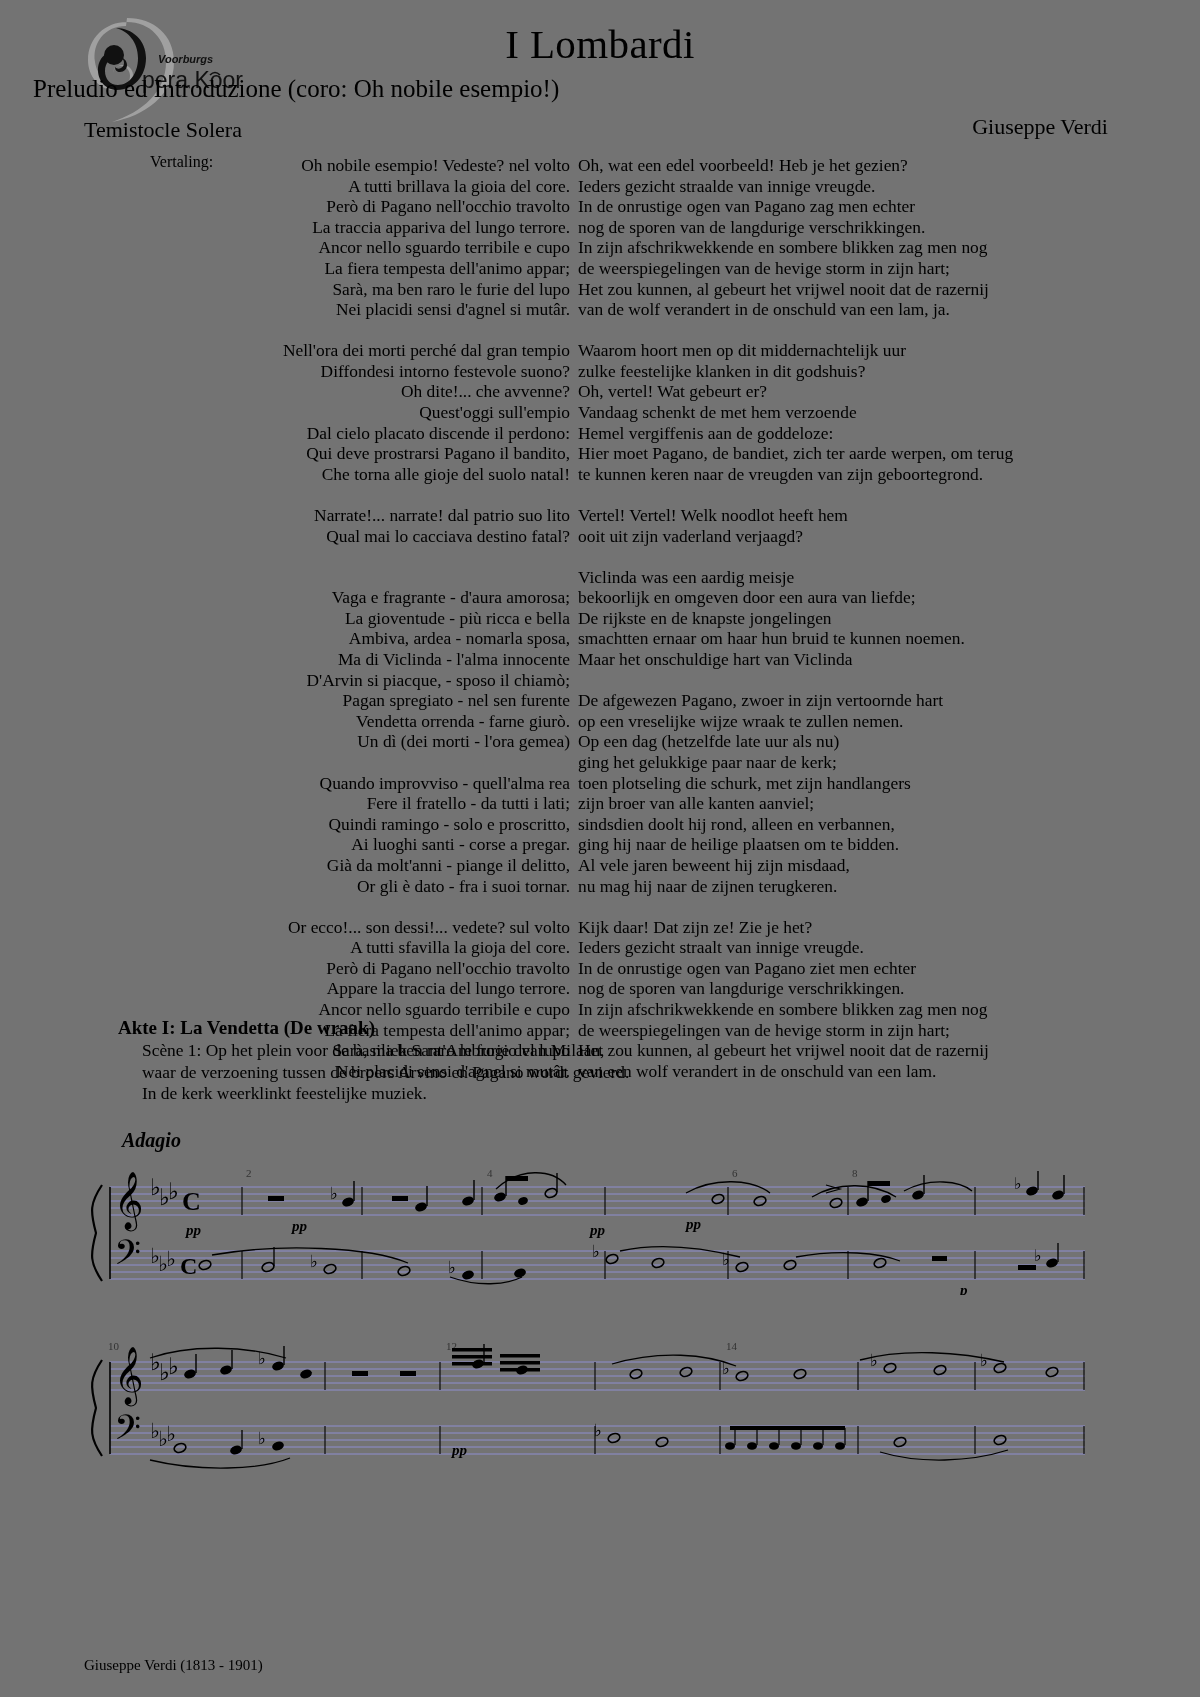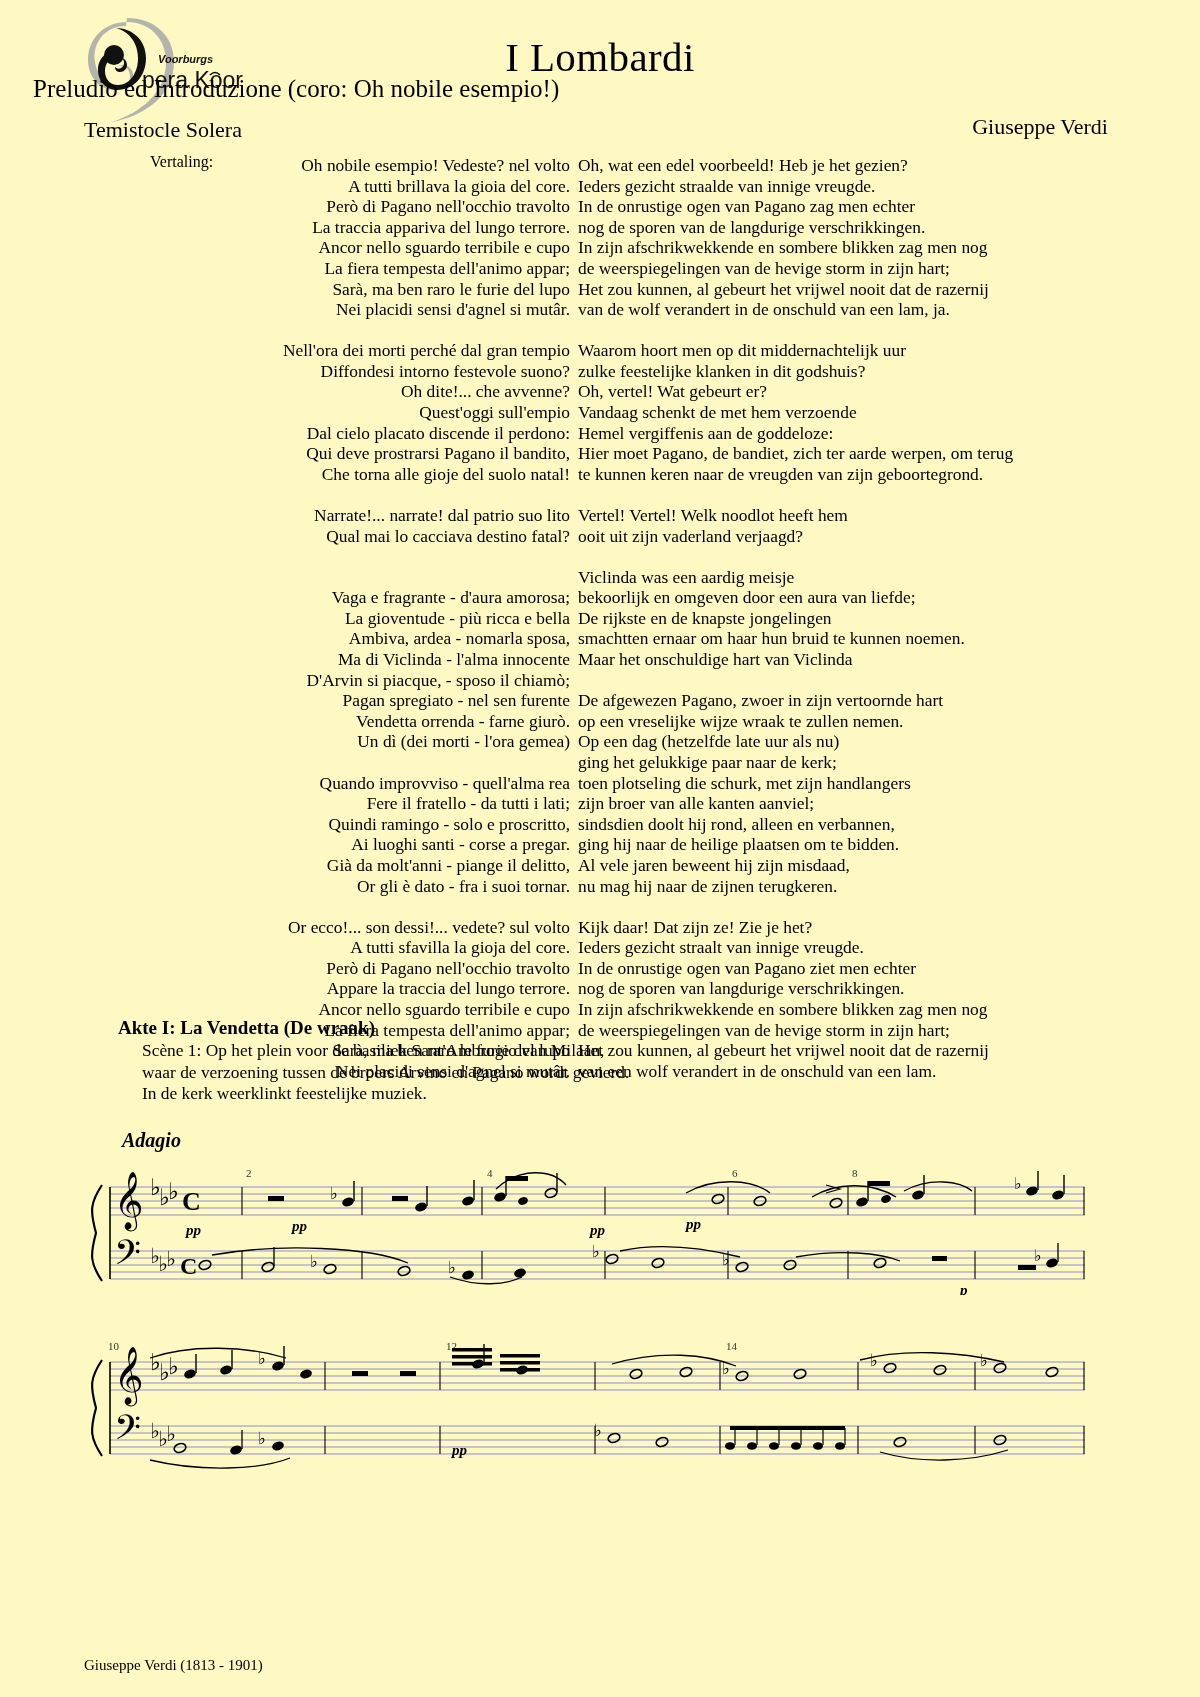--- a/index.html
+++ b/index.html
@@ -10,21 +10,21 @@
   }
   body {
     font-family: "Liberation Serif", "DejaVu Serif", serif;
     color: #000000;
   }
   .page {
     position: relative;
     width: 1200px;
     height: 1697px;
     overflow: hidden;
-    background: #fef9c3;
+    background: #737373;
   }
 
   
   .logo {
     position: absolute;
     left: 82px;
     top: 18px;
     width: 170px;
     height: 108px;
   }
@@ -32,21 +32,20 @@
 
   .doc-title {
     position: absolute;
     left: 0;
     top: 20px;
     width: 1200px;
     text-align: center;
     font-size: 41px;
     line-height: 48px;
     letter-spacing: 0.4px;
-    margin-top: 13px;
   }
   .doc-subtitle {
     position: absolute;
     left: 0;
     top: 74px;
     width: 1200px;
     text-align: left;
     font-size: 25px;
     line-height: 30px;
     padding-left: 33px;

